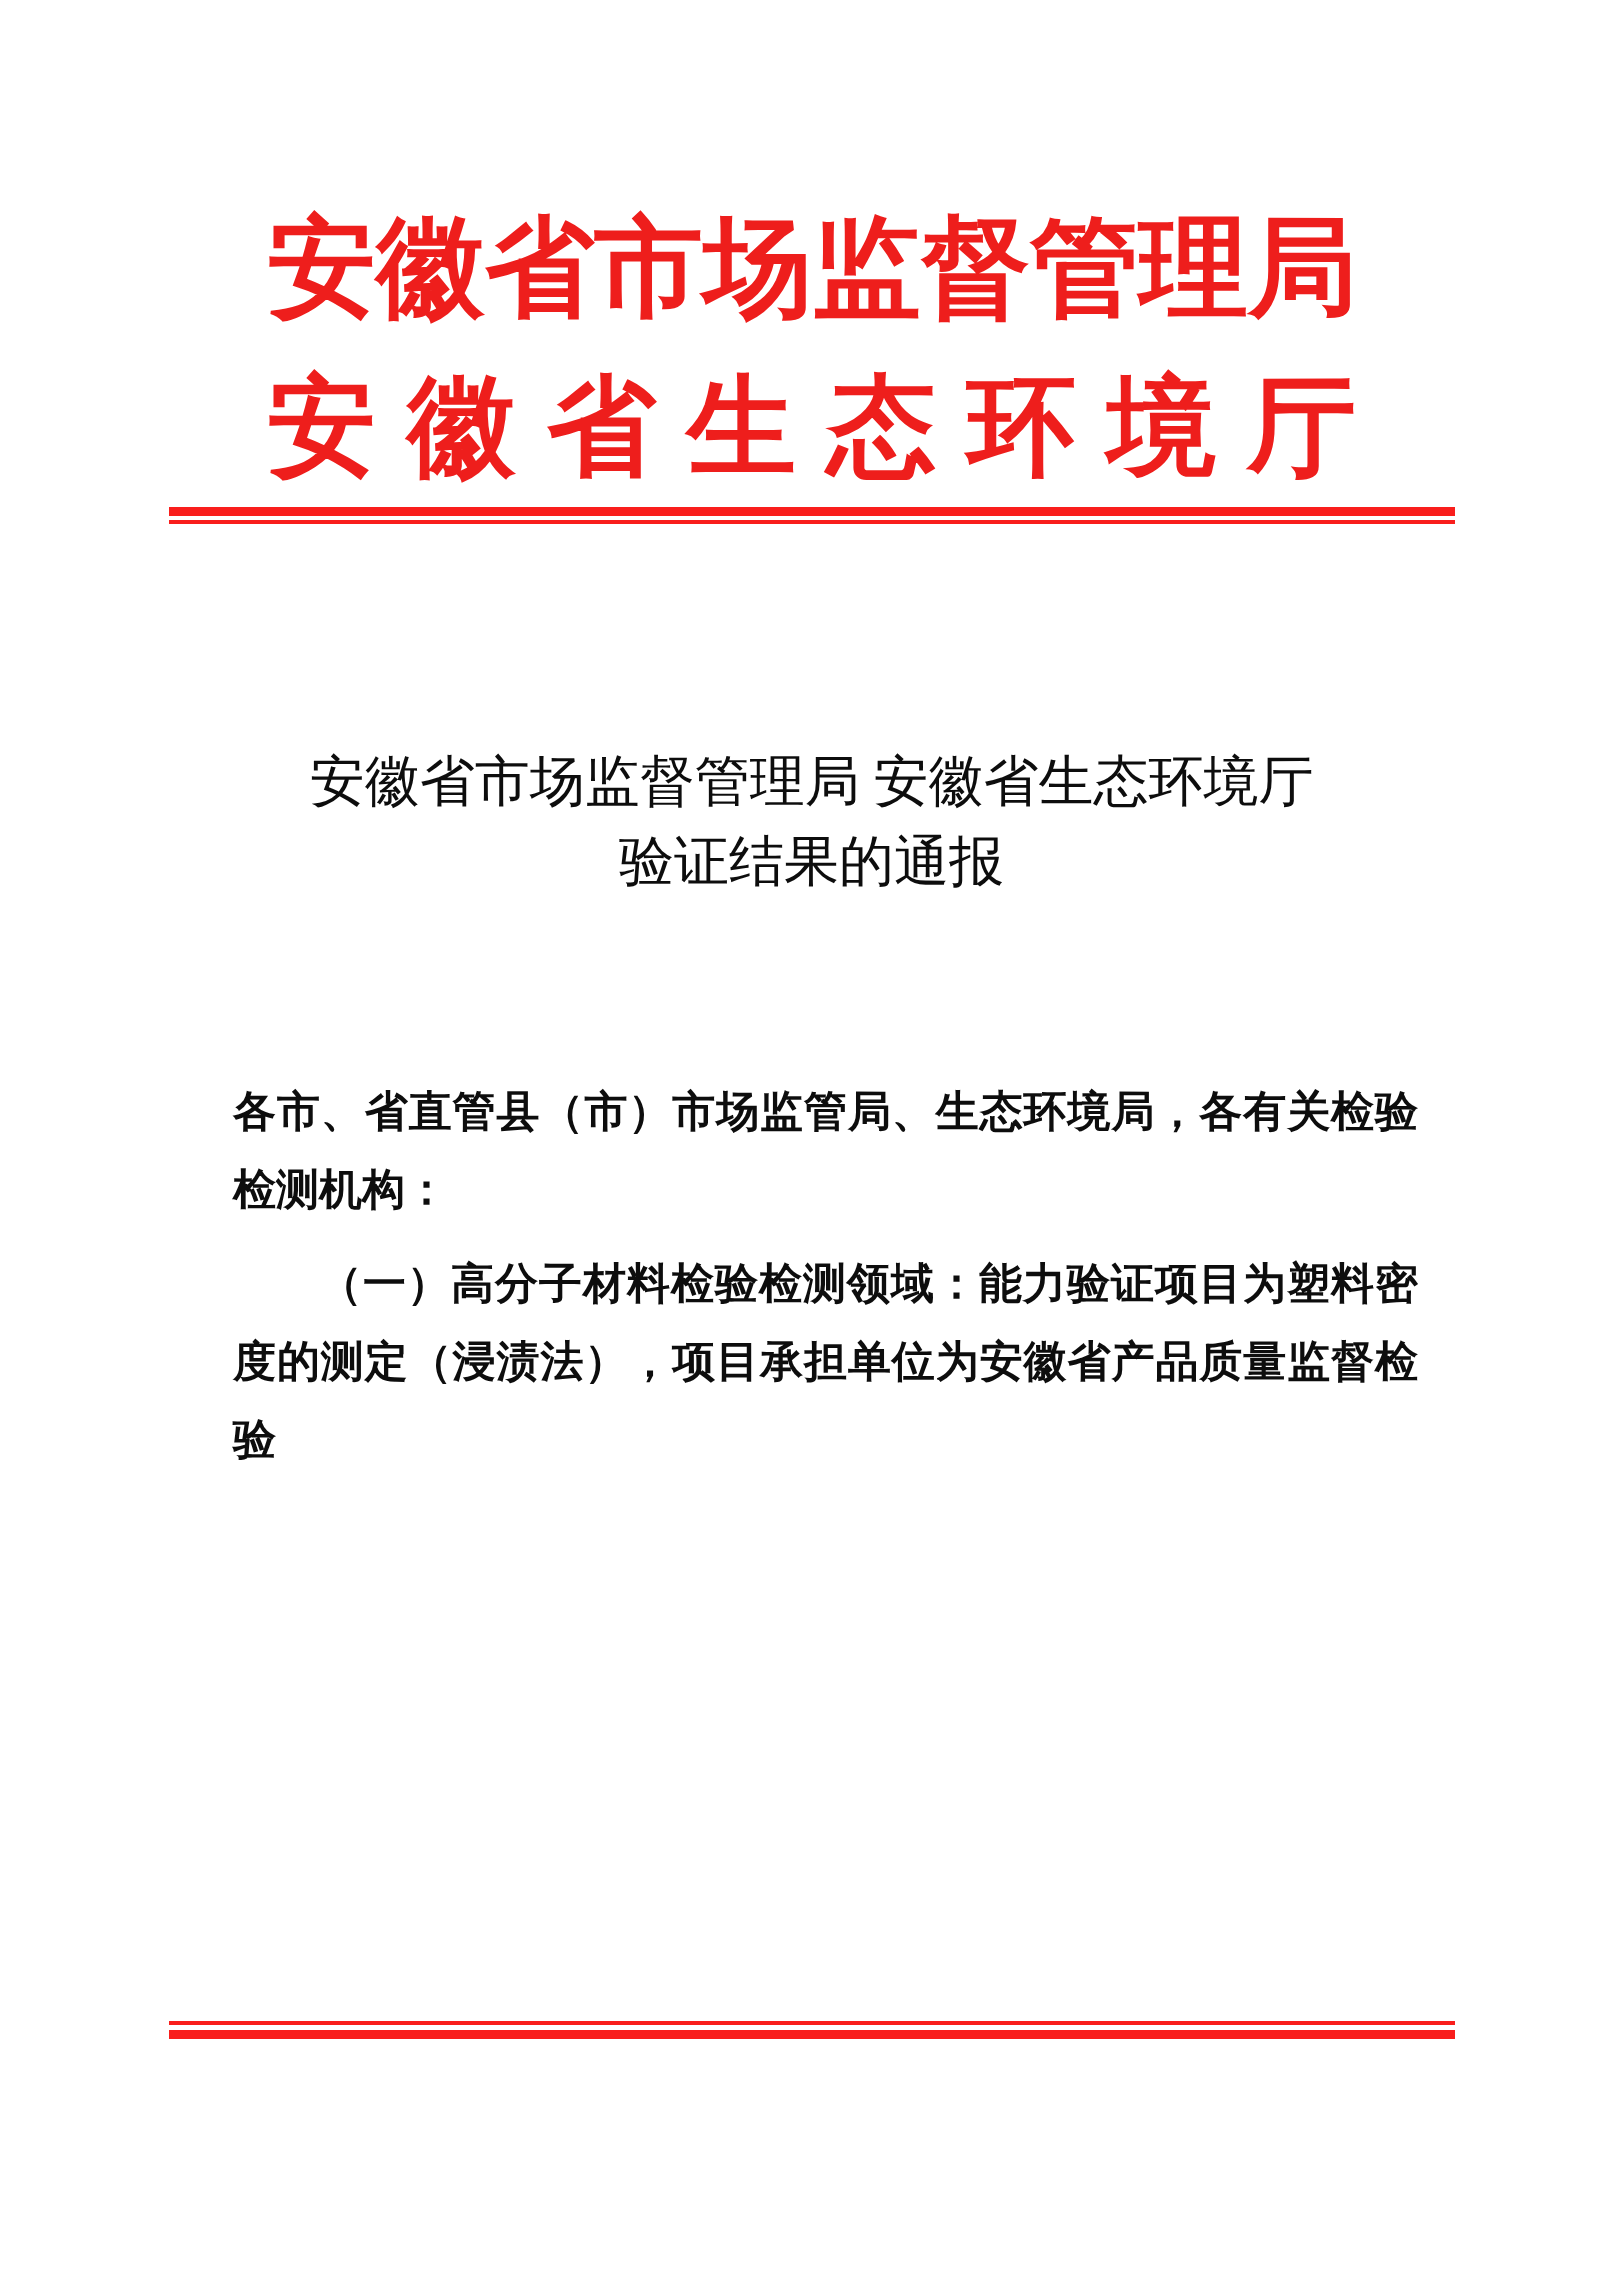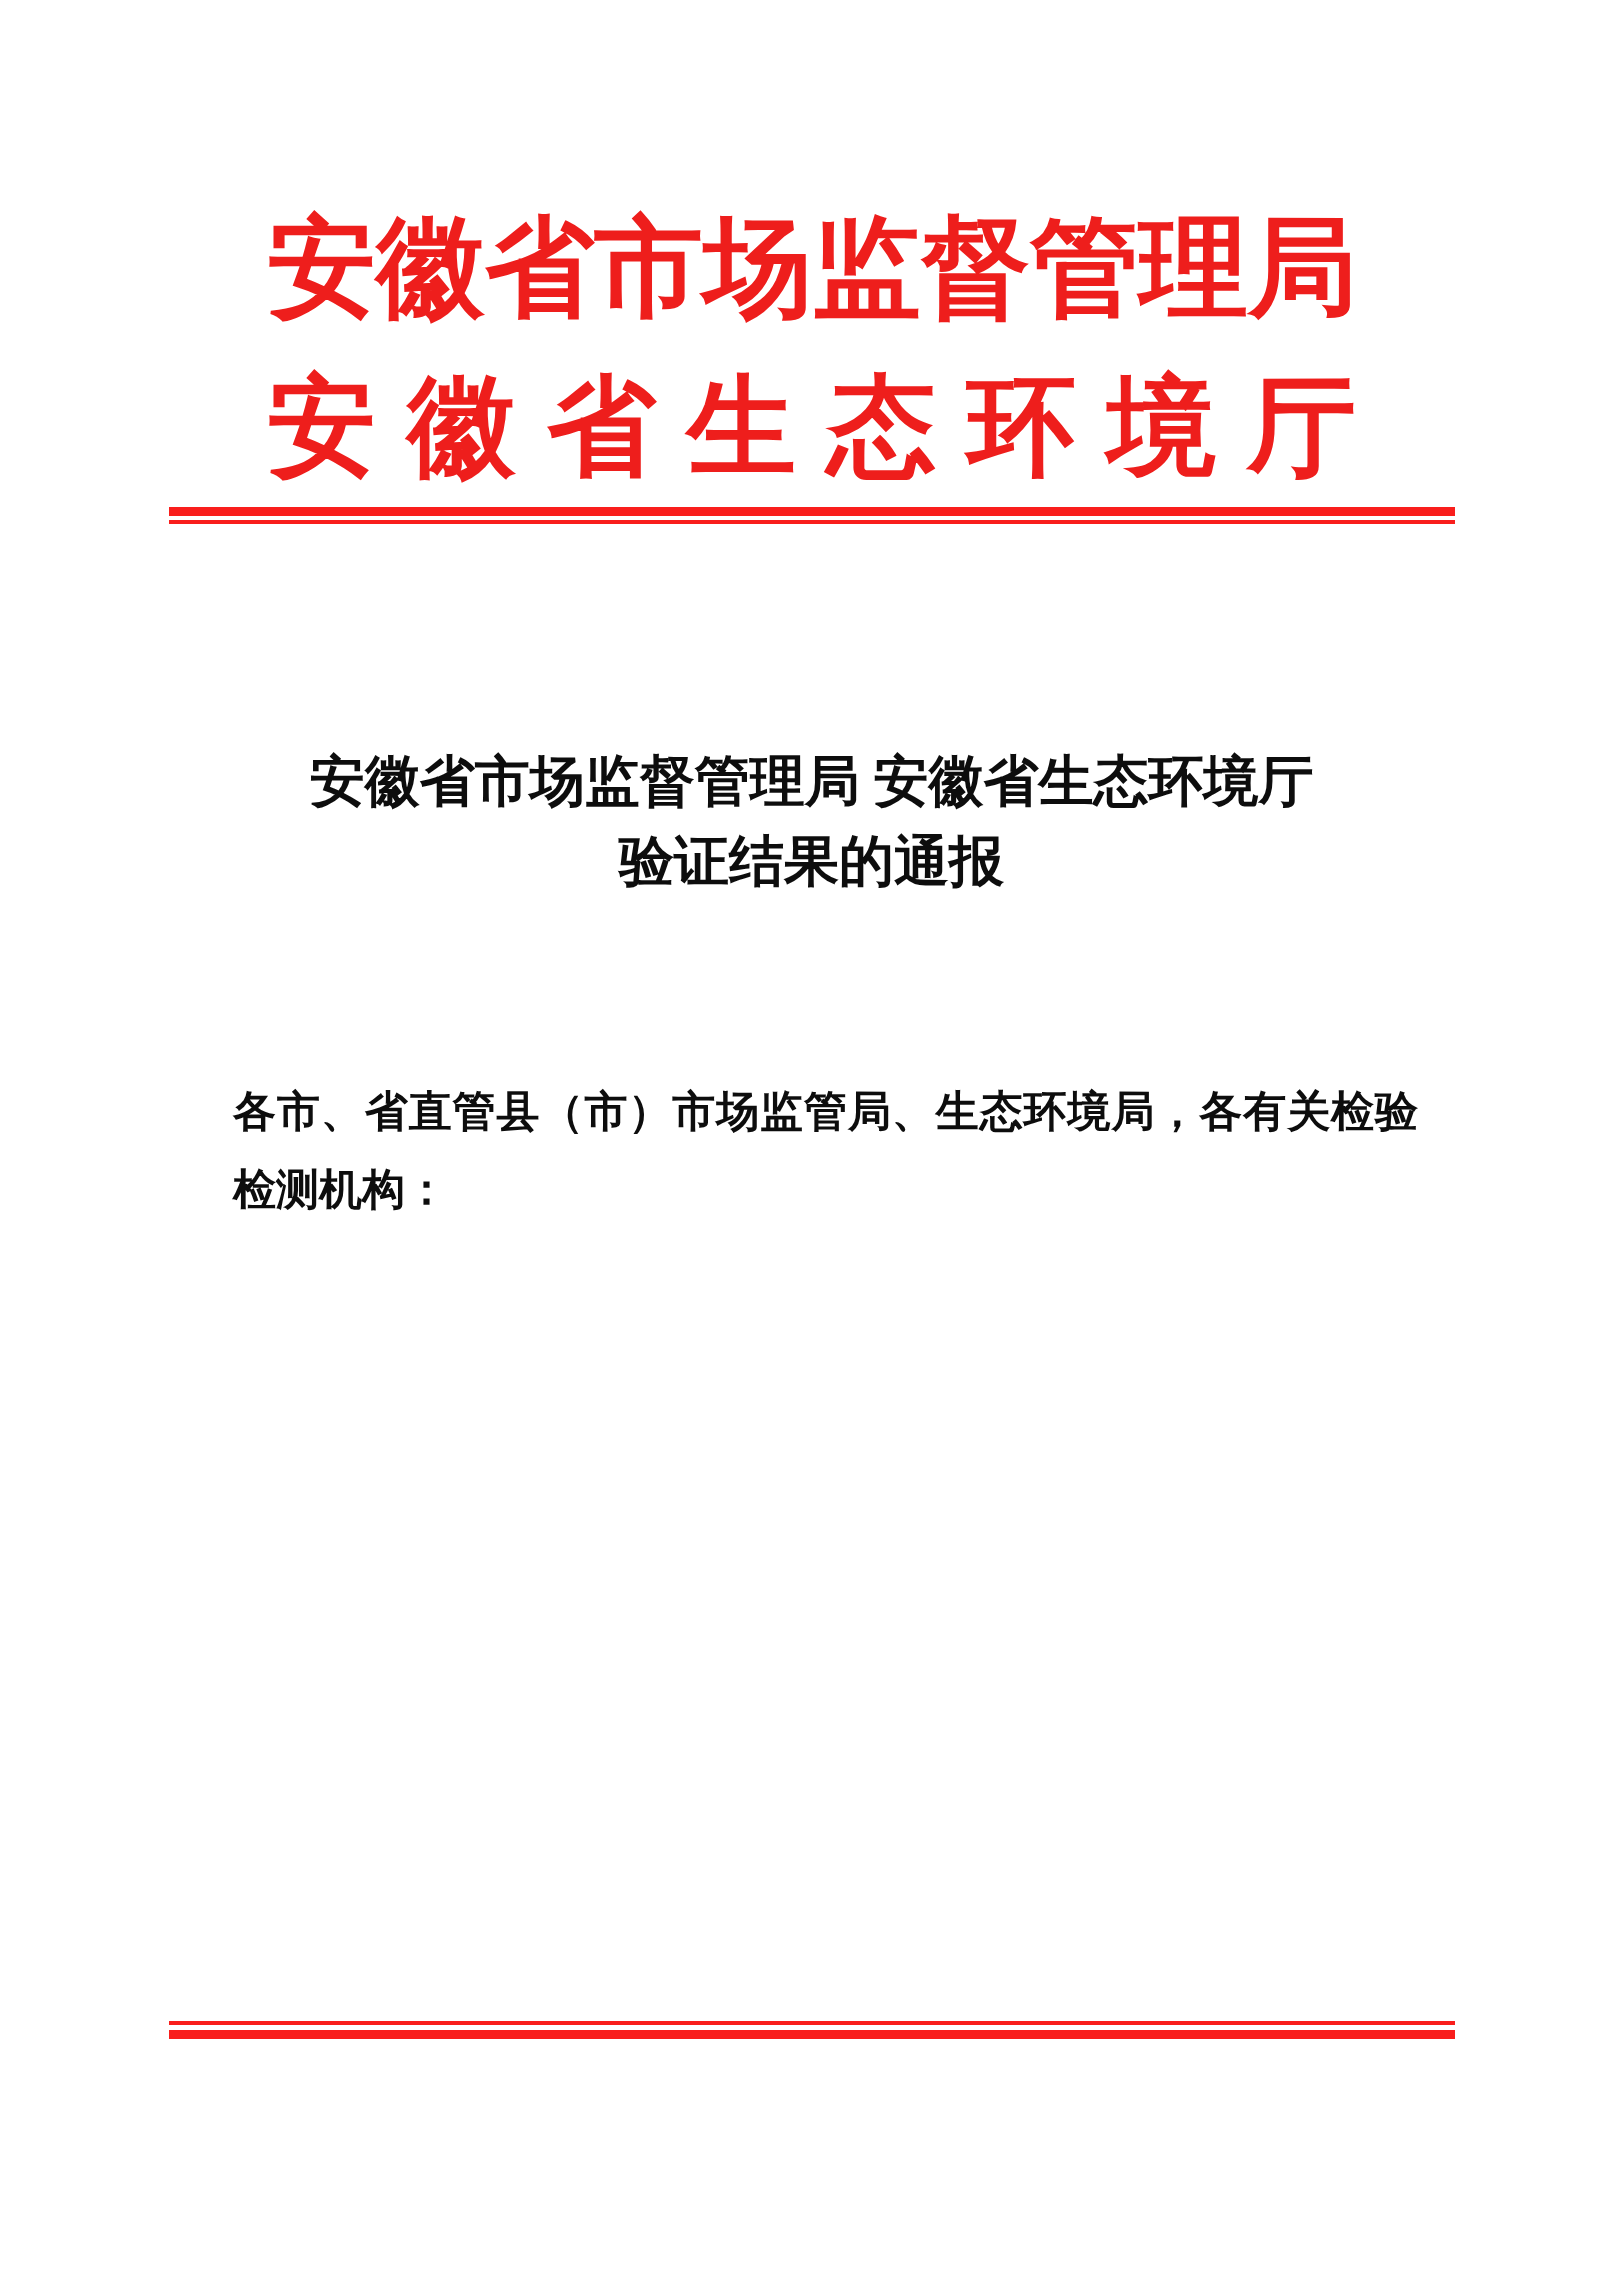--- a/index.html
+++ b/index.html
@@ -61,21 +61,21 @@
   }
 
   
   .title {
     position: absolute;
     top: 742px;
     left: 0;
     width: 100%;
     text-align: center;
     font-family: "Liberation Serif", serif;
-    font-weight: bold;
+    font-weight: normal;
     font-size: 55px;
     line-height: 80px;
     color: #0d0d0d;
   }
 
   
   .body-block {
     position: absolute;
     top: 1057px;
     left: 217px;
@@ -130,20 +130,21 @@
   </div>
 
 
   <div class="title">
     <div>安徽省市场监督管理局 安徽省生态环境厅</div>
     <div>验证结果的通报</div>
   </div>
 
   <div class="body-block">
     <p>各市、省直管县（市）市场监管局、生态环境局，各有关检验检测机构：</p>
+    <p class="indent fill-last">（一）高分子材料检验检测领域：能力验证项目为塑料密度的测定（浸渍法），项目承担单位为安徽省产品质量监督检验</p>
   </div>
 
   <div class="rules rules-bottom">
     <div class="rule rule-thin"></div>
     <div class="rule rule-thick"></div>
   </div>
 
 </div>
 
 

